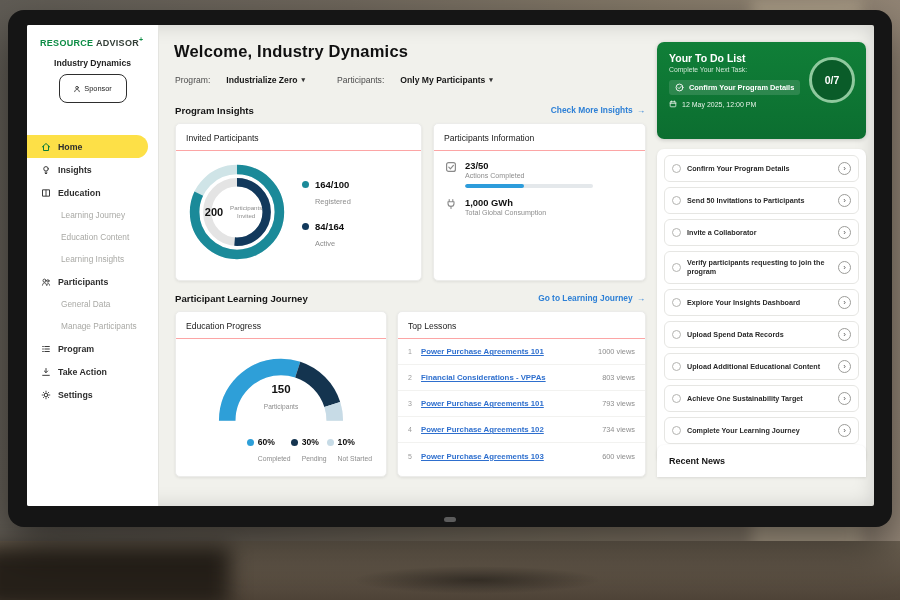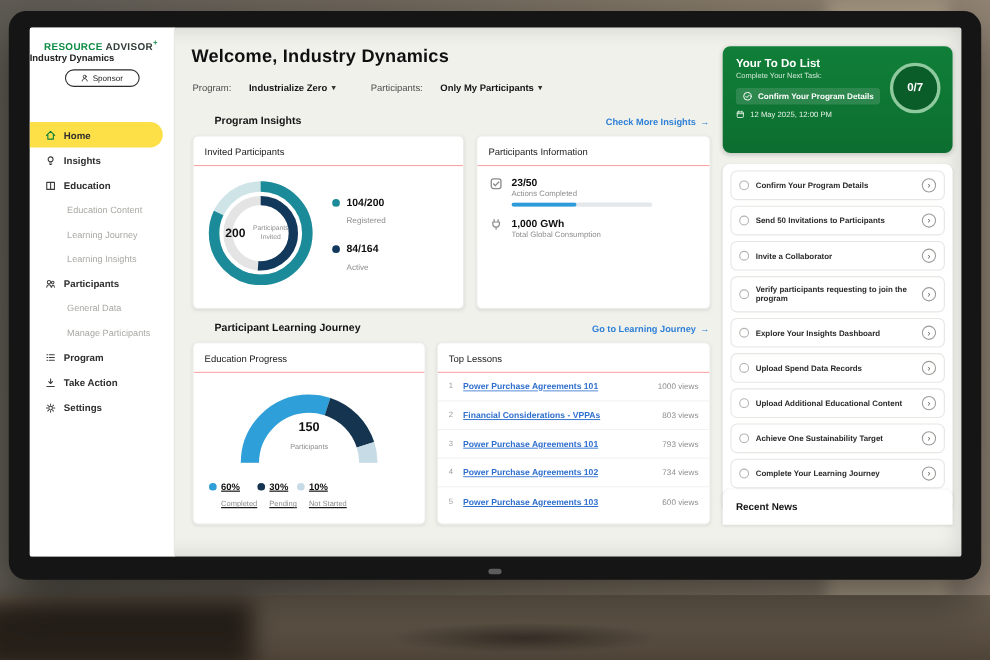--- a/index.html
+++ b/index.html
@@ -26,43 +26,43 @@
   .screen { position:absolute; left:19px; top:15px; width:847px; height:481px;
     background:#f1f1ec; overflow:hidden; border-radius:2px;
     box-shadow:inset 0 0 20px rgba(0,0,0,.15); }
 
   
   .sidebar { position:absolute; left:0; top:0; width:132px; height:100%;
     background:#fff; border-right:1px solid #e4e4e0; }
   .logo { padding:11px 0 0 13px; font-size:9px; font-weight:bold; letter-spacing:.3px; white-space:nowrap; }
   .logo-g { color:#0c8c44; } .logo-d { color:#323d36; }
   .logo sup { font-size:7px; }
-  .org { font-size:8.6px; font-weight:bold; color:#222; }
-  .sponsor { margin:6px auto 0; width:68px; height:16px; border:1px solid #2e2e2e; border-radius:8px;
+  .org { margin-top:10px; text-align:center; font-size:8.6px; font-weight:bold; color:#222; }
+  .sponsor { margin:6px auto 0; width:68px; height:29px; border:1px solid #2e2e2e; border-radius:8px;
     display:flex; align-items:center; justify-content:center; gap:3px; font-size:7.4px; color:#222; }
   nav { margin-top:13px; }
   .nav-item { display:flex; align-items:center; gap:7px; height:23px; padding-left:14px;
     font-size:8.8px; color:#2e2e2e; font-weight:600; cursor:pointer; }
   .nav-item svg { flex:none; color:#3c3c3c; }
   .nav-item.active { background:#fde047; border-radius:0 12px 12px 0; margin-right:10px;margin-top:32px; }
   .nav-item.active svg { color:#0d7c39; }
   .nav-sub { display:flex; align-items:center; height:22px; padding-left:34px;
     font-size:8.3px; color:#a9a9a5; cursor:pointer; }
 
   
   .main { position:absolute; left:132px; top:0; width:492px; height:100%; }
   .page-title { position:absolute; left:15px; top:17px; font-size:16.5px; font-weight:700;
     color:#101010; letter-spacing:.2px; }
   .filters { position:absolute; left:16px; top:50px; display:flex; align-items:center; gap:16px;
     font-size:8.6px; color:#4d4d4d; }
   .fvalue { display:flex; align-items:center; gap:4px; font-weight:700; color:#161616; cursor:pointer; }
   .chev { font-size:7px; color:#333; }
   .ml { margin-left:16px; }
 
-  .sec-row { position:absolute; left:16px; right:6px; display:flex; justify-content:space-between; align-items:center;margin-left:20px; }
+  .sec-row { position:absolute; left:16px; right:6px; display:flex; justify-content:space-between; align-items:flex-start; }
   .sec-row.r1 { top:80px; } .sec-row.r2 { top:268px; }
   .sec-title { font-size:9.6px; font-weight:700; color:#141414; }
   .sec-link { display:flex; gap:4px; align-items:center; font-size:8.4px; font-weight:600;
     color:#2e80d6; cursor:pointer; }
 
   .card { position:absolute; background:#fff; border:1px solid #ececea; border-radius:5px;
     box-shadow:0 1px 3px rgba(0,0,0,.08); overflow:hidden; }
   .card-title { font-size:8.6px; font-weight:400; color:#1a1a1a; padding:9px 10px 7px;
     border-bottom:1px solid #fca5a5; }
   .card-invited { left:16px; top:98px; width:247px; height:158px; }
@@ -89,21 +89,21 @@
   .stat b { font-size:9.4px; color:#0f0f0f; display:block; }
   .stat-label { font-size:7.1px; color:#8d8d8d; margin-top:1px; }
   .stat-bar { margin-top:4px; width:128px; height:4px; background:#e4e8eb; border-radius:2px; overflow:hidden; }
   .stat-fill { height:100%; background:#2d9cdb; border-radius:2px; }
 
   .gauge-wrap { position:relative; width:140px; height:80px; margin:10px auto 0; }
   .gauge-wrap svg { width:140px; height:80px; }
   .gauge-center { position:absolute; left:0; right:0; top:34px; text-align:center; }
   .gauge-center b { display:block; font-size:11.5px; color:#111; }
   .gauge-center span { font-size:6.6px; color:#8d8d8d; }
-  .gauge-legend { display:flex; justify-content:flex-start; padding:8px 14px 0;text-decoration:underline; }
+  .gauge-legend { display:flex; justify-content:flex-end; padding:8px 14px 0; }
   .gleg { display:flex; gap:4px; }
   .gleg b { display:block; font-size:8.6px; color:#101010; }
   .gleg span { font-size:6.8px; color:#8d8d8d; }
 
   .lesson { display:flex; align-items:center; padding:0 10px; height:26px;
     border-bottom:1px solid #f2f2f0; }
   .lesson:last-child { border-bottom:none; }
   .rank { width:13px; font-size:7px; color:#9a9a9a; flex:none; }
   .lesson-link { flex:1; font-size:7.8px; color:#2e6fce; font-weight:600; text-decoration:underline;
     white-space:nowrap; overflow:hidden; text-overflow:ellipsis; cursor:pointer; }
@@ -180,24 +180,24 @@
               </svg>
             <span>Insights</span>
           </div>
           <div class="nav-item">
             <svg width="10" height="10" viewBox="0 0 12 12" fill="none" stroke="currentColor" stroke-width="1.2" stroke-linejoin="round">
                 <path d="M1.8 2.2 H10.2 V9.8 H1.8 Z M6 2.2 V9.8"></path>
               </svg>
             <span>Education</span>
           </div>
           <div class="nav-sub">
+            <span>Learning Journey</span>
+          </div>
+          <div class="nav-sub">
             <span>Education Content</span>
-          </div>
-          <div class="nav-sub">
-            <span>Learning Journey</span>
           </div>
           <div class="nav-sub">
             <span>Learning Insights</span>
           </div>
           <div class="nav-item">
             <svg width="10" height="10" viewBox="0 0 12 12" fill="none" stroke="currentColor" stroke-width="1.1" stroke-linecap="round">
                 <circle cx="4.2" cy="4.3" r="1.8"></circle>
                 <circle cx="8.3" cy="4.7" r="1.4"></circle>
                 <path d="M1.8 9.8 c.3-2 1.2-2.8 2.4-2.8 s2.1 .8 2.4 2.8 M7.2 9.8 c.2-1.5 .7-2.1 1.5-2.1 s1.3 .6 1.5 2.1"></path>
               </svg>
@@ -269,21 +269,21 @@
               </svg>
               <div class="donut-center">
                 <b>200</b>
                 <span>Participants Invited</span>
               </div>
             </div>
             <div class="donut-legend">
               <div class="leg">
                 <i class="dot donut-dot" style="background: rgb(27, 138, 153);"></i>
                 <div>
-                  <b>104/200</b>
+                  <b>164/100</b>
                   <span>Registered</span>
                 </div>
               </div>
               <div class="leg">
                 <i class="dot donut-dot" style="background: rgb(18, 57, 92);"></i>
                 <div>
                   <b>84/164</b>
                   <span>Active</span>
                 </div>
               </div>

